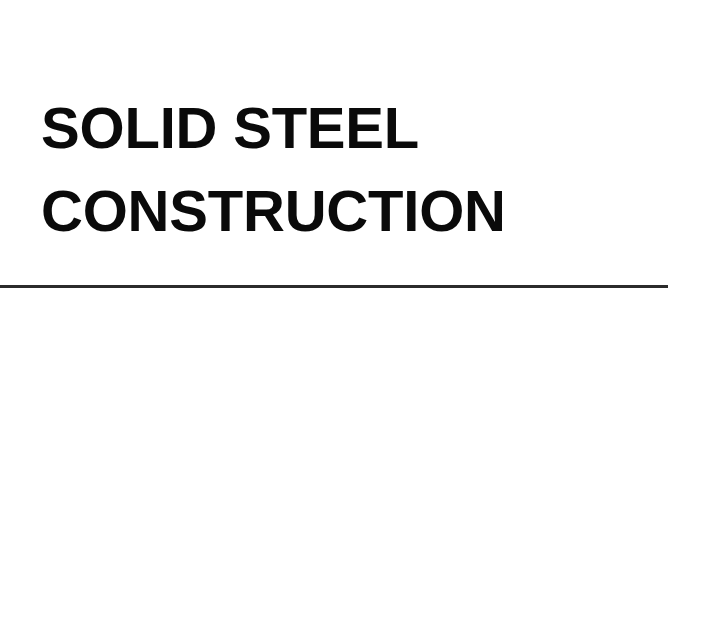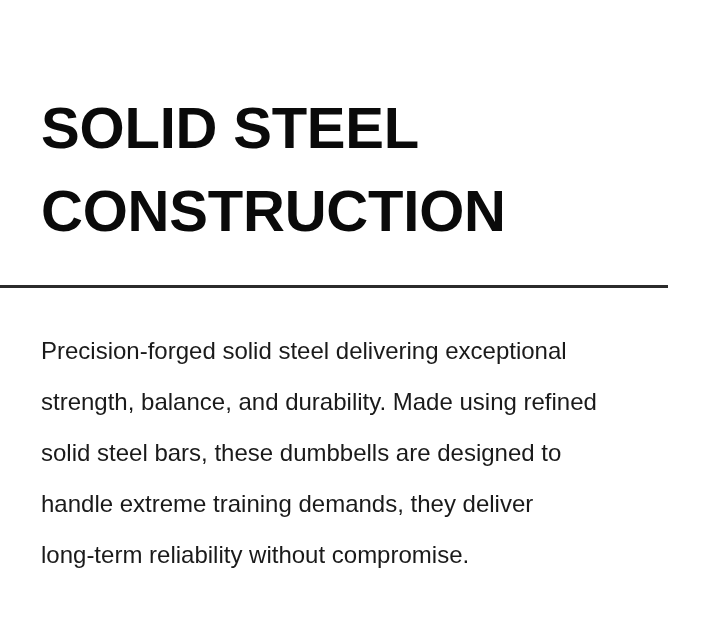--- a/index.html
+++ b/index.html
@@ -65,19 +65,14 @@
 </head>
 <body>
 
 <div class="feature-block">
 
   <h1 class="heading">SOLID STEEL
 CONSTRUCTION</h1>
 
   <hr class="divider">
 
-  <p class="body-copy">Precision-forged solid steel delivering exceptional
-strength, balance, and durability. Made using refined
-solid steel bars, these dumbbells are designed to
-handle extreme training demands, they deliver
-long-term reliability without compromise.</p>
 
 </div>
 
 </body></html>

